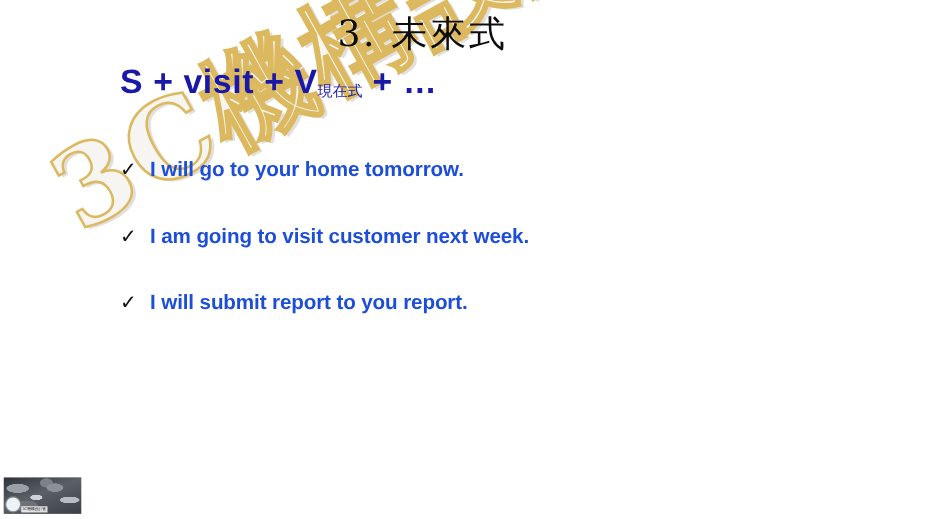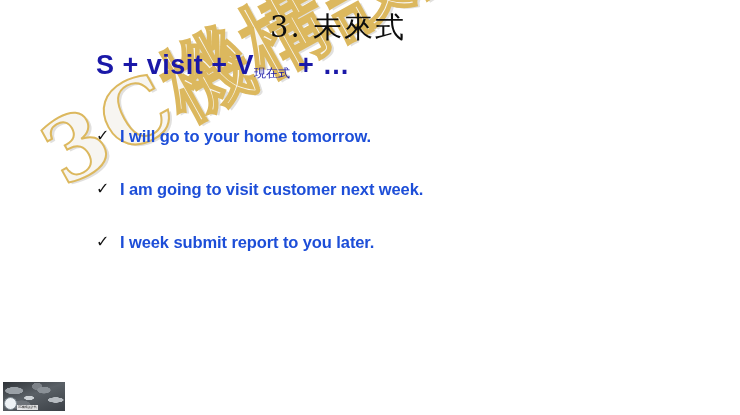--- a/index.html
+++ b/index.html
@@ -187,21 +187,21 @@
       <span class="btext">I will go to your home tomorrow.</span>
     </div>
 
     <div class="bullet">
       <span class="tick">✓</span>
       <span class="btext">I am going to visit customer next week.</span>
     </div>
 
     <div class="bullet">
       <span class="tick">✓</span>
-      <span class="btext">I week submit report to you later.</span>
+      <span class="btext">I will submit report to you report.</span>
     </div>
 
   </div>
 
   <div id="thumb">
     <div class="photo"></div>
     <div class="badge"></div>
     <div class="caption">3C機構設計爸</div>
   </div>
 

